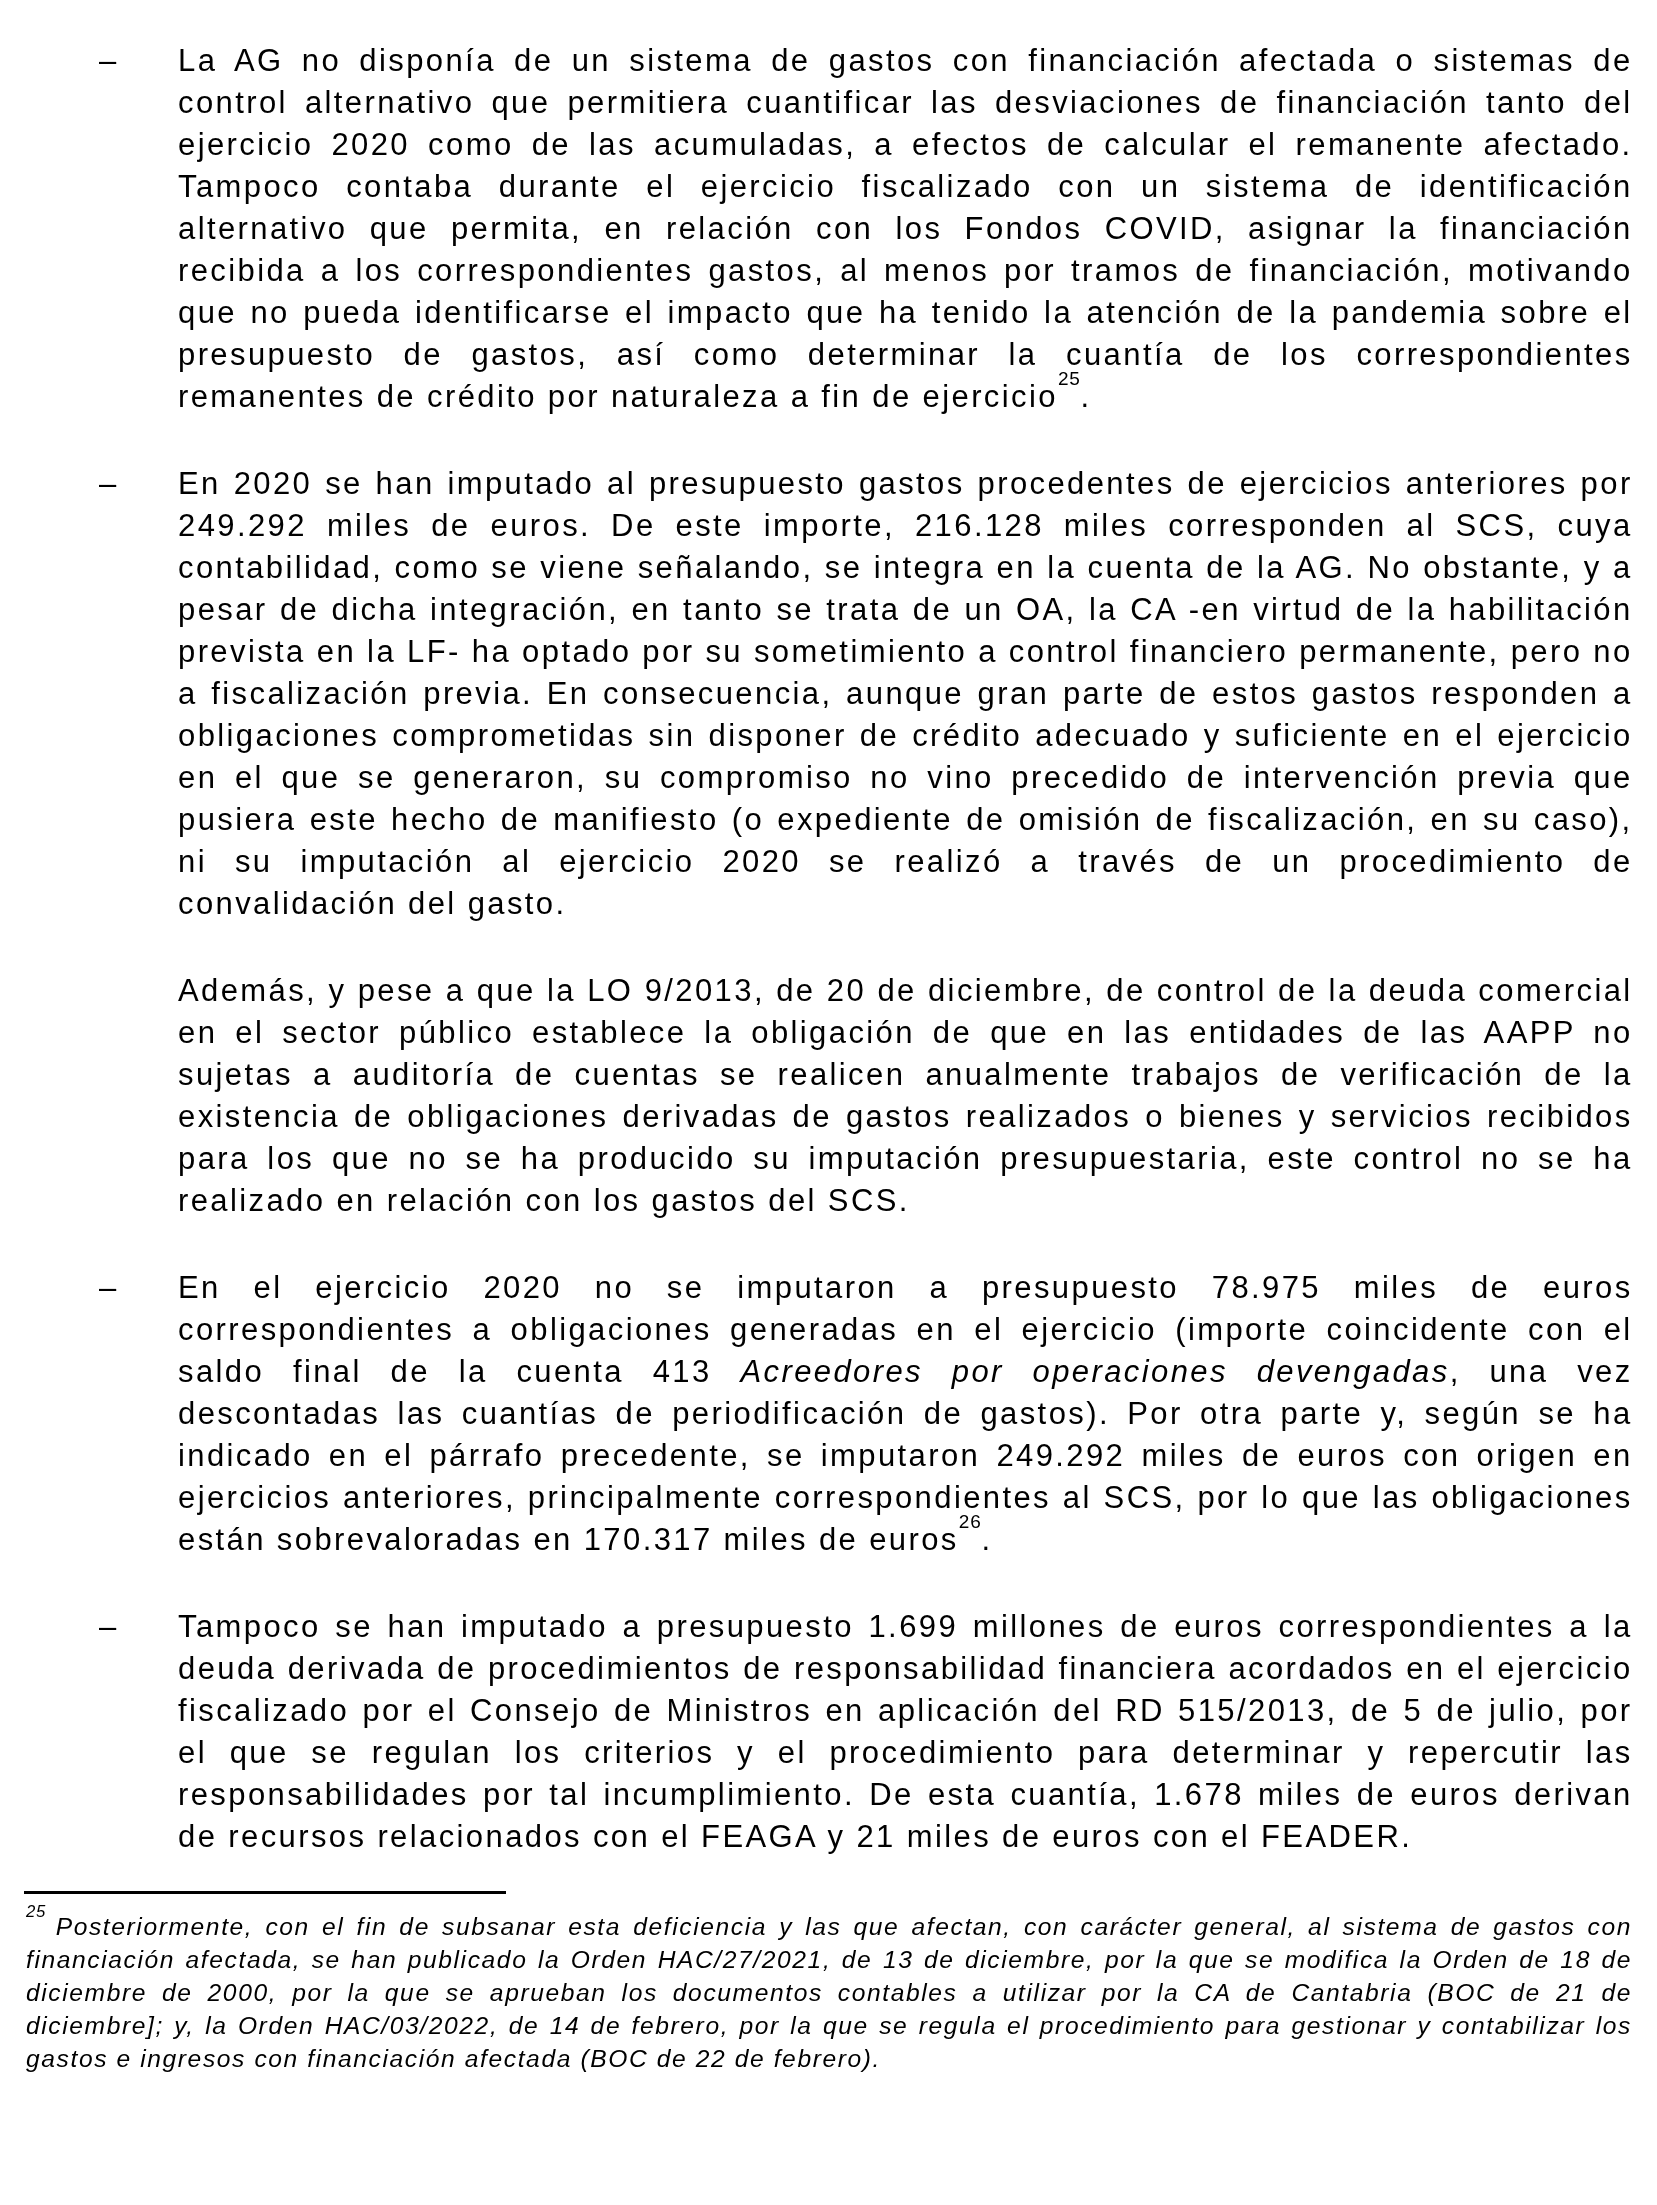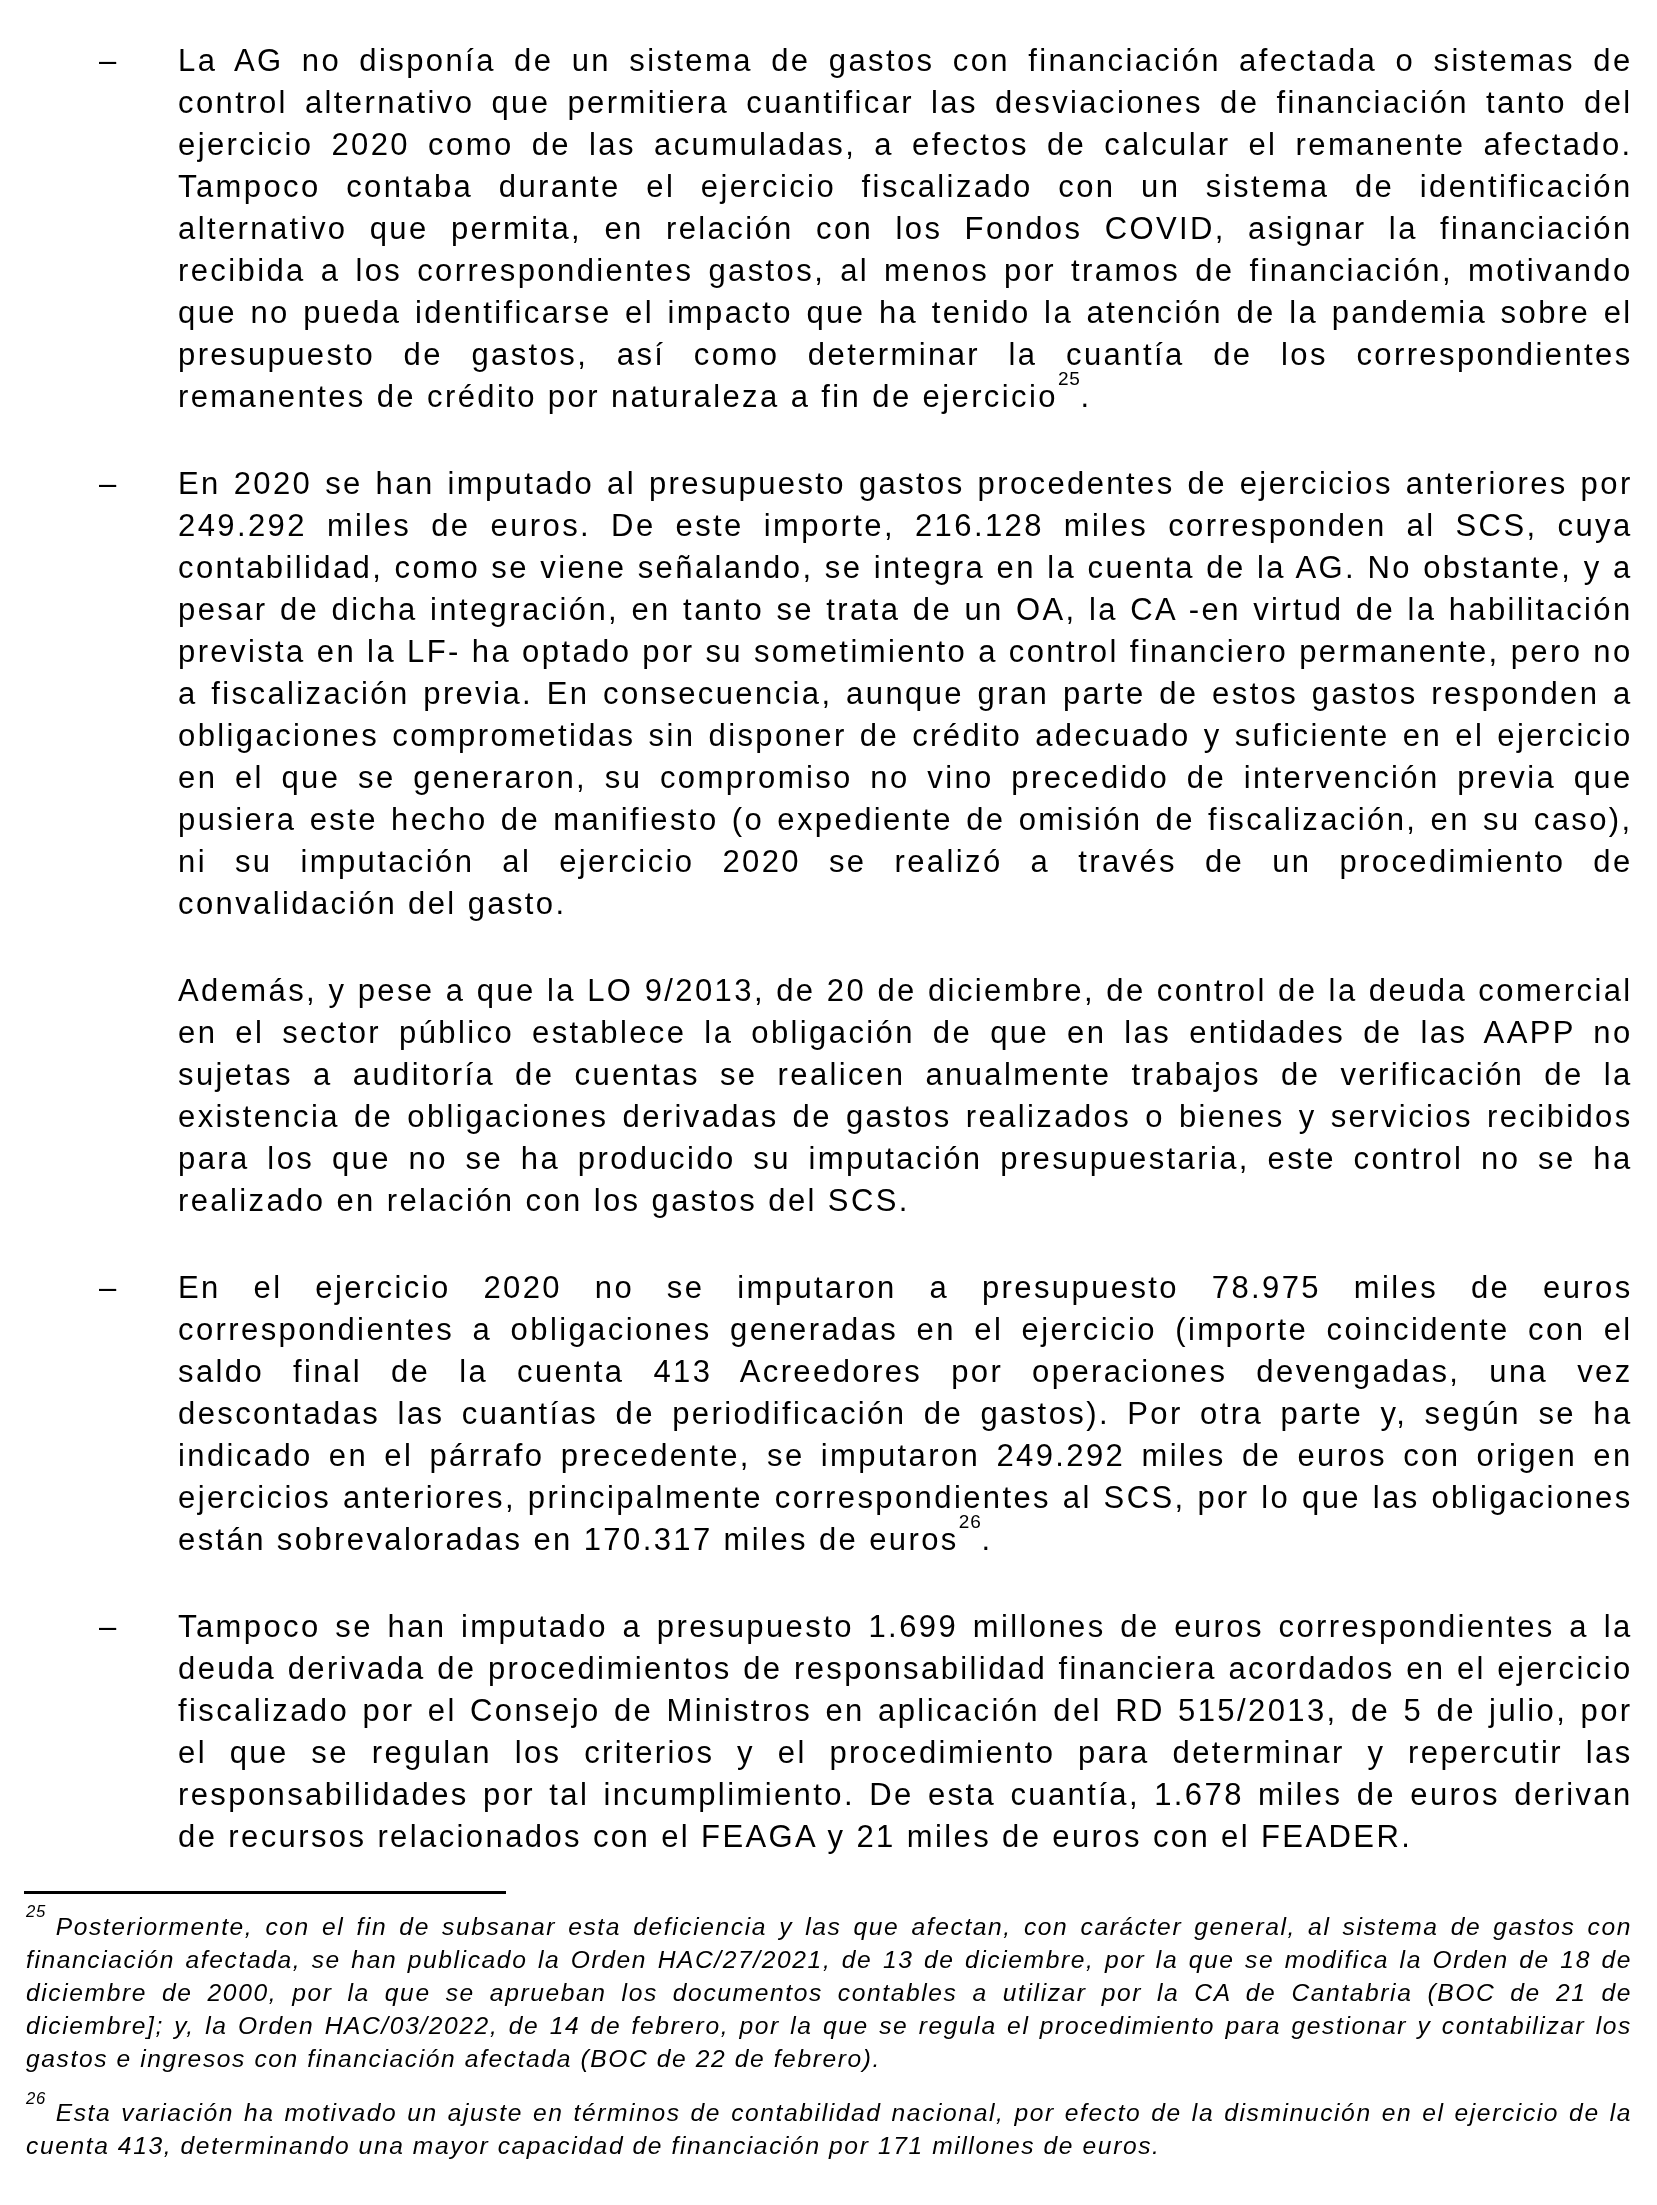--- a/index.html
+++ b/index.html
@@ -31,20 +31,21 @@
     letter-spacing: 2.4px;
   }
   .bullet-cell {
     flex: 0 0 79px;
   }
   .para-text {
     flex: 1 1 auto;
     text-align: justify;
   }
   .seg-italic {
+    font-style: italic;
   }
   sup.ref {
     font-size: 19px;
     line-height: 0;
     position: relative;
     top: -11px;
     letter-spacing: 0.8px;
   }
   .footnote-rule {
     position: absolute;
@@ -108,17 +109,16 @@
       <span class="bullet-cell">–</span>
       <span class="para-text"><span>Tampoco se han imputado a presupuesto 1.699 millones de euros correspondientes a la deuda derivada de procedimientos de responsabilidad financiera acordados en el ejercicio fiscalizado por el Consejo de Ministros en aplicación del RD 515/2013, de 5 de julio, por el que se regulan los criterios y el procedimiento para determinar y repercutir las responsabilidades por tal incumplimiento. De esta cuantía, 1.678 miles de euros derivan de recursos relacionados con el FEAGA y 21 miles de euros con el FEADER.</span></span>
     </div>
 
   </div>
 
   <div class="footnote-rule"></div>
 
   <div class="footnotes">
     <p class="footnote"><sup class="fn-num">25</sup><span>Posteriormente, con el fin de subsanar esta deficiencia y las que afectan, con carácter general, al sistema de gastos con financiación afectada, se han publicado la Orden HAC/27/2021, de 13 de diciembre, por la que se modifica la Orden de 18 de diciembre de 2000, por la que se aprueban los documentos contables a utilizar por la CA de Cantabria (BOC de 21 de diciembre]; y, la Orden HAC/03/2022, de 14 de febrero, por la que se regula el procedimiento para gestionar y contabilizar los gastos e ingresos con financiación afectada (BOC de 22 de febrero).</span></p>
-    <p class="footnote"><sup class="fn-num">26</sup><span>Esta variación ha motivado un ajuste en términos de contabilidad nacional, por efecto de la disminución en el ejercicio de la cuenta 413, determinando una mayor capacidad de financiación por 171 millones de euros.</span></p>
   </div>
 
 </div>
 
 
 </body></html>

